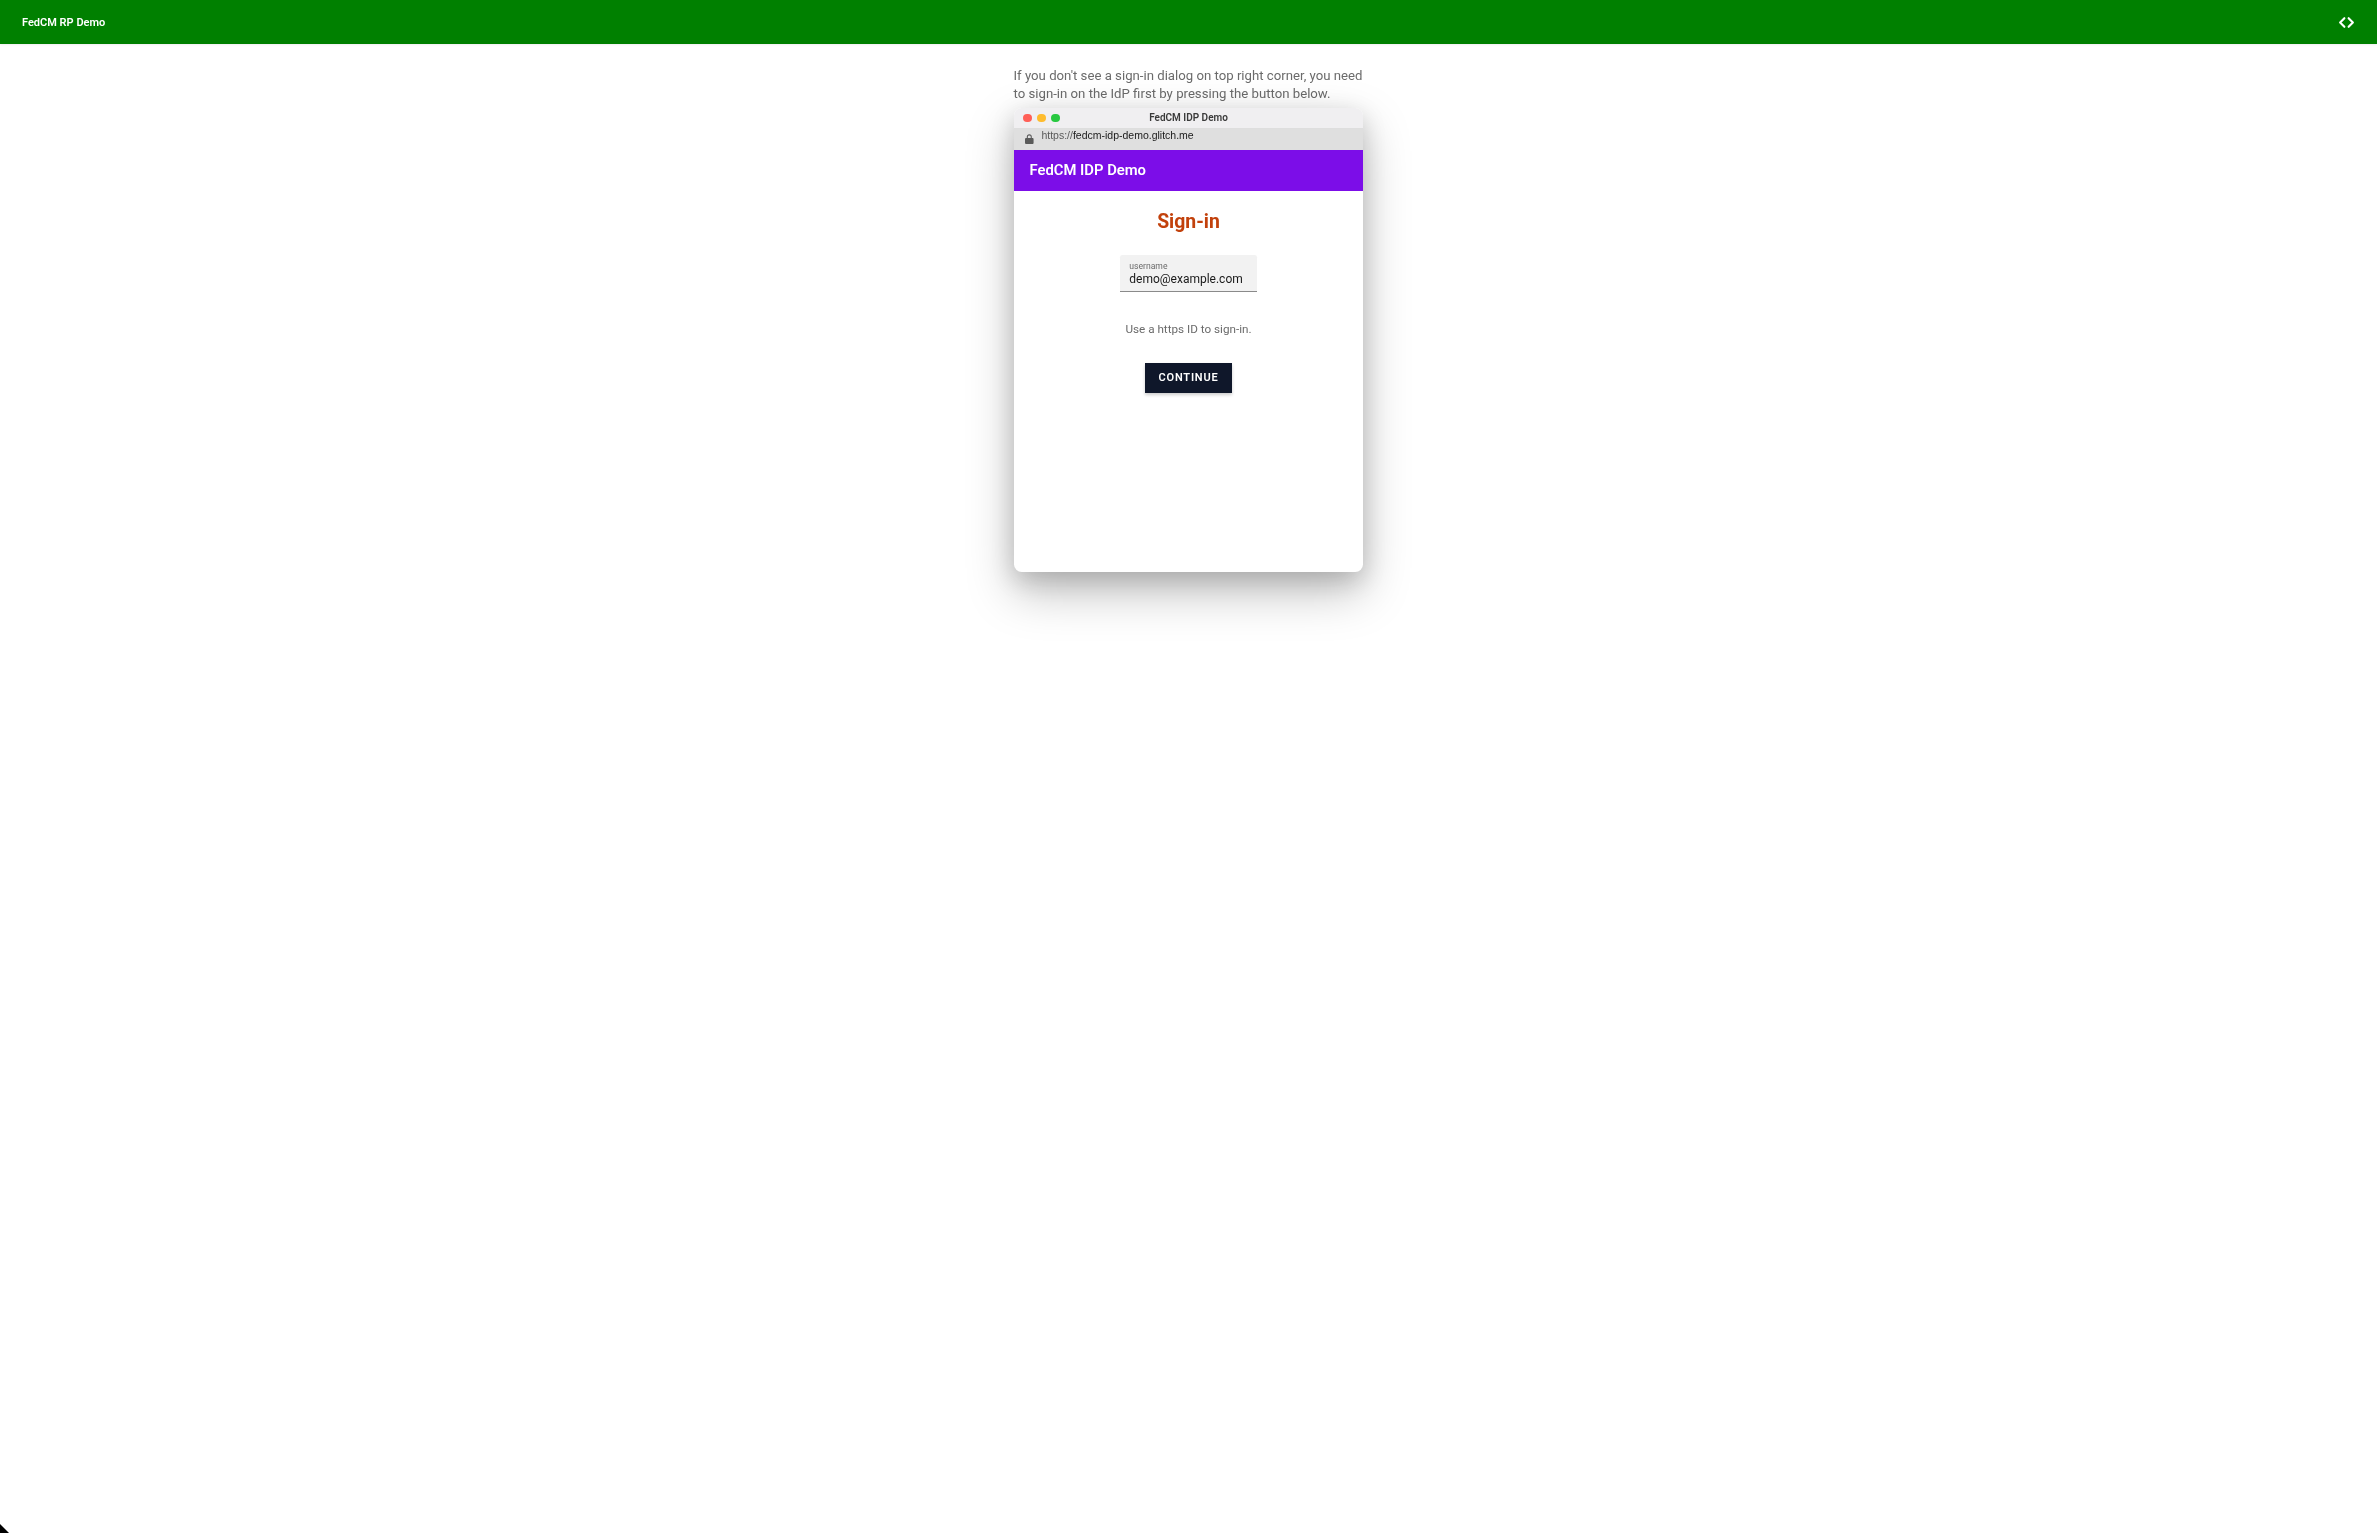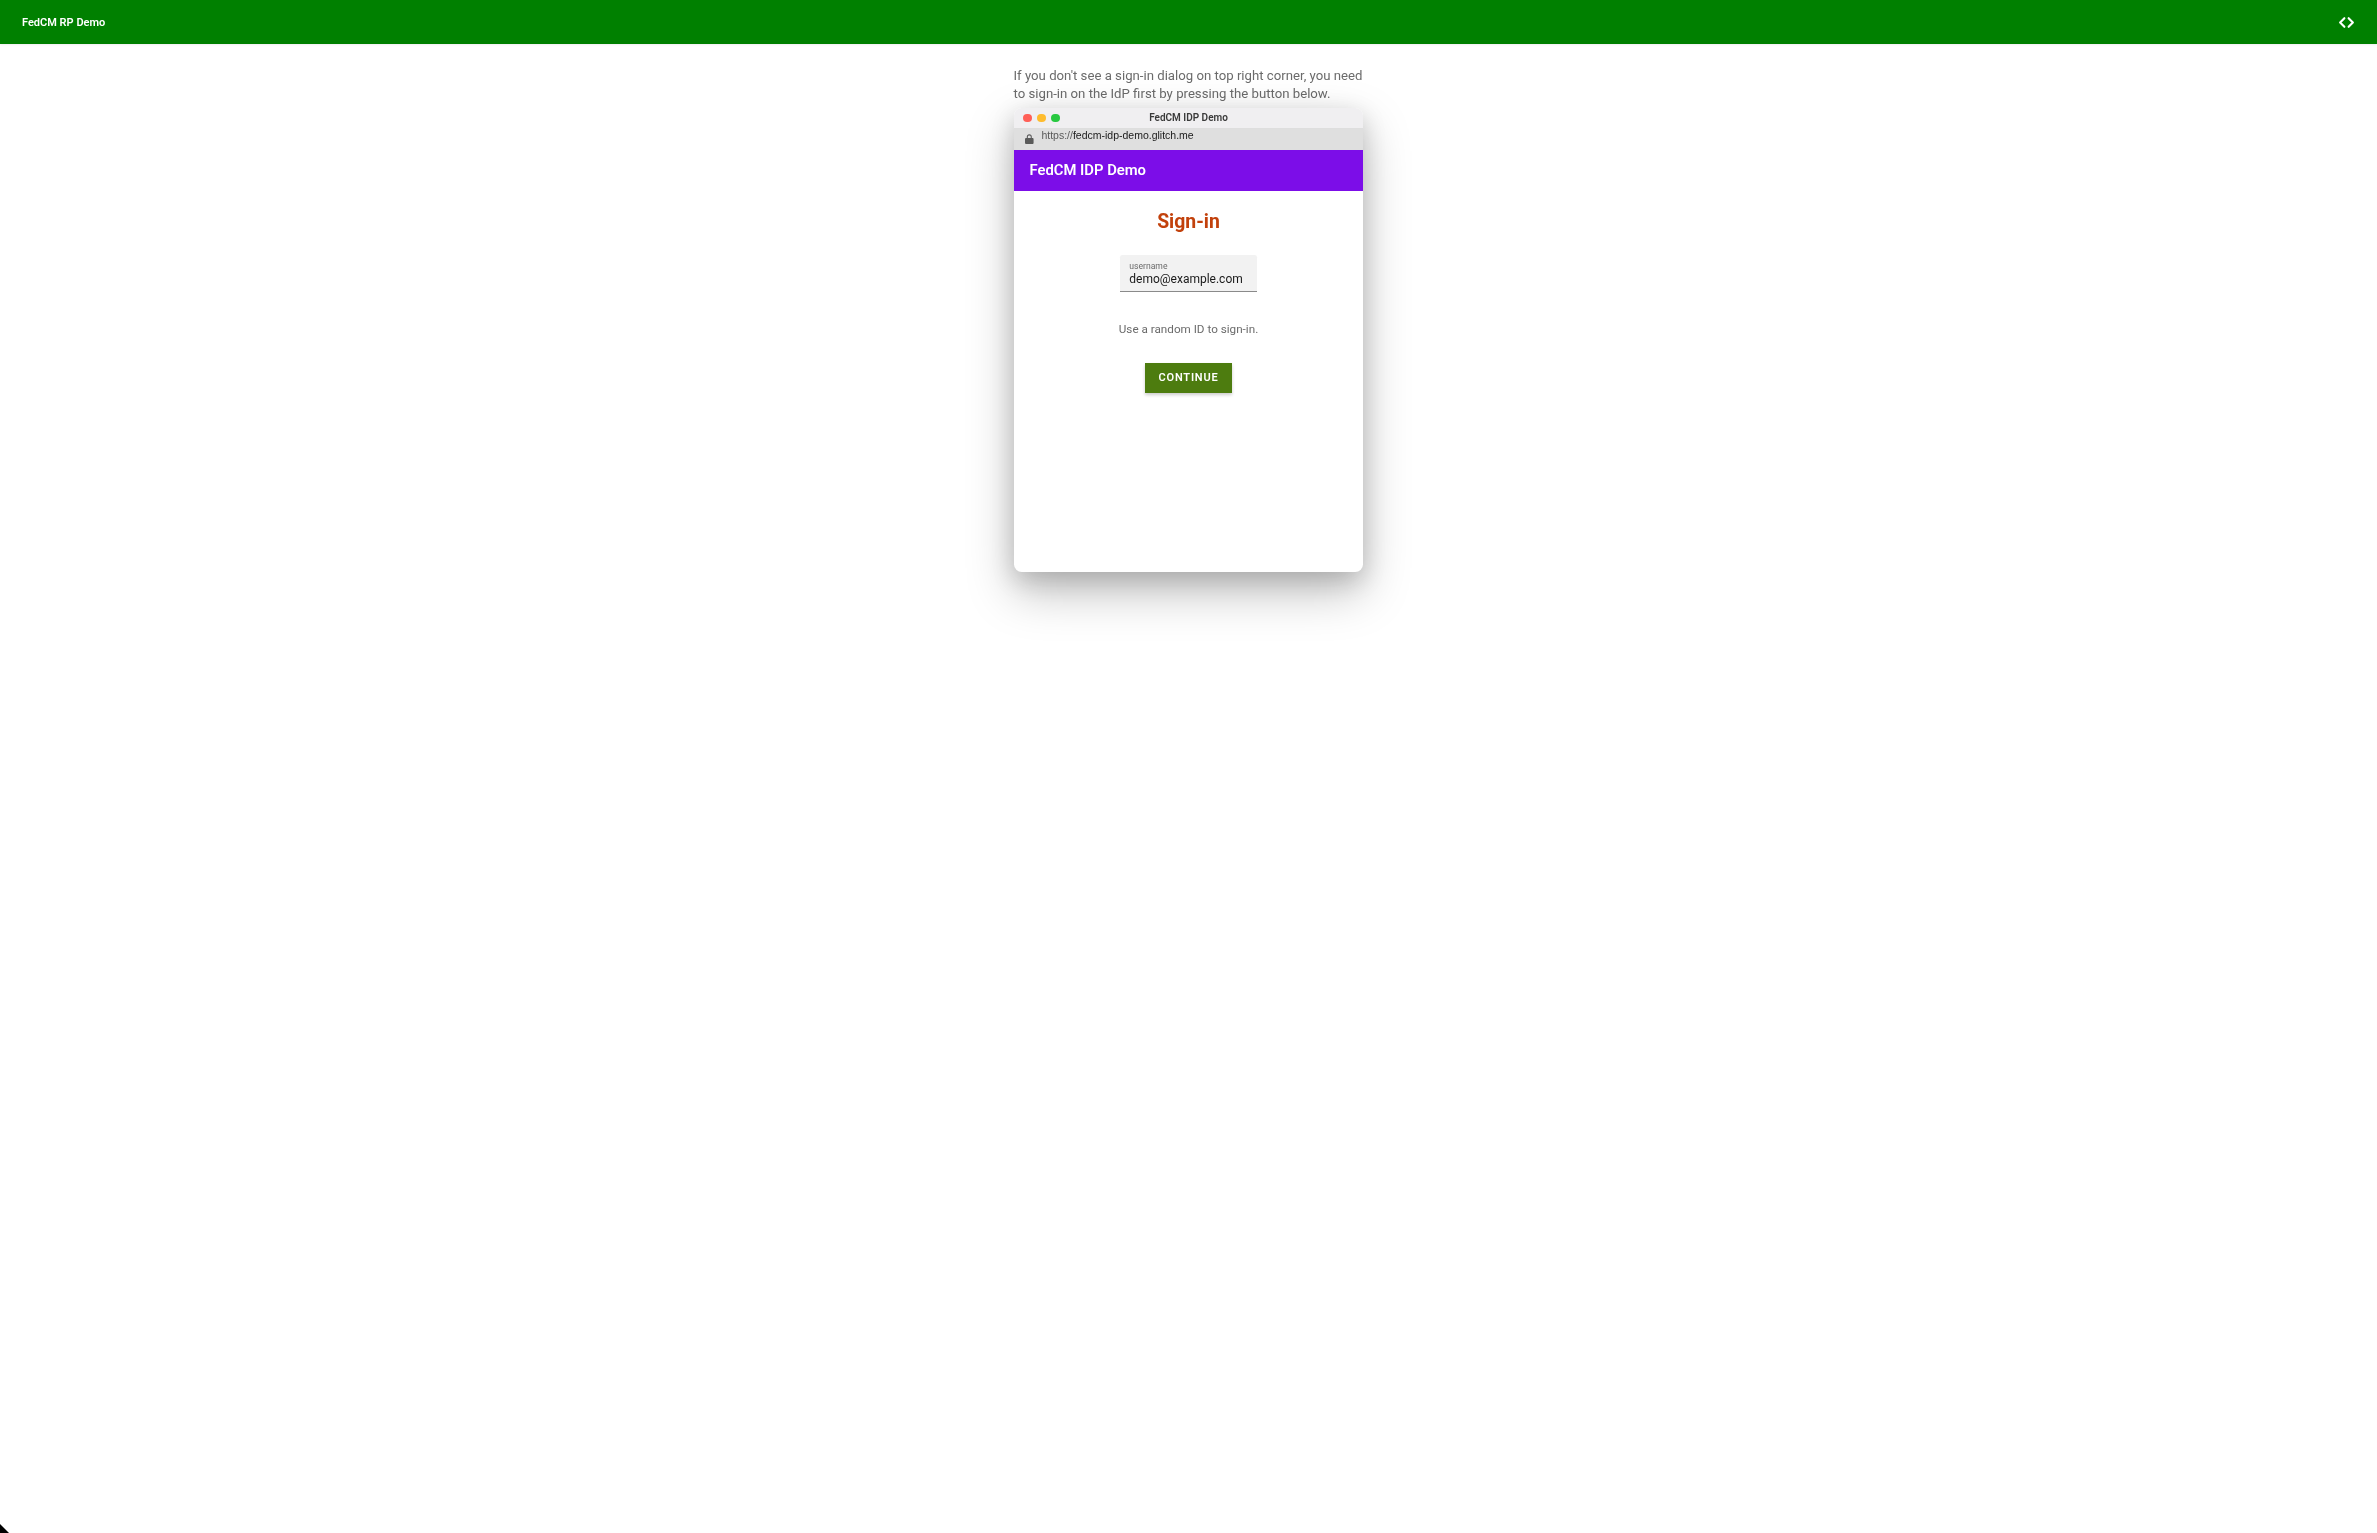--- a/index.html
+++ b/index.html
@@ -193,21 +193,21 @@
       font-family: inherit;
     }
     
     .helper-text {
       color: #6b6b6b;
       font-size: 11.7px;
       margin-bottom: 26.4px;
     }
     
     .continue-btn {
-      background: #4d7c0f;
+      background: #0f172a;
       color: #ffffff;
       border: none;
       padding: 8.6px 14px;
       font-size: 11px;
       font-weight: 600;
       letter-spacing: 0.8px;
       border-radius: 0;
       cursor: pointer;
       box-shadow: 0 1.6px 3.1px rgba(0,0,0,0.2);
       font-family: inherit;
@@ -266,21 +266,21 @@
     </div>
 
     <div class="idp-body">
       <h2 class="signin-heading">Sign-in</h2>
       
       <div class="input-wrapper">
         <label class="input-label">username</label>
         <input class="input-value" type="text" value="demo@example.com" style="">
       </div>
       
-      <p class="helper-text">Use a random ID to sign-in.</p>
+      <p class="helper-text">Use a https ID to sign-in.</p>
       
       <button class="continue-btn">CONTINUE</button>
     </div>
   </div>
 </div>
 
 <div class="corner-triangle"></div>
 
 
 </body></html>

